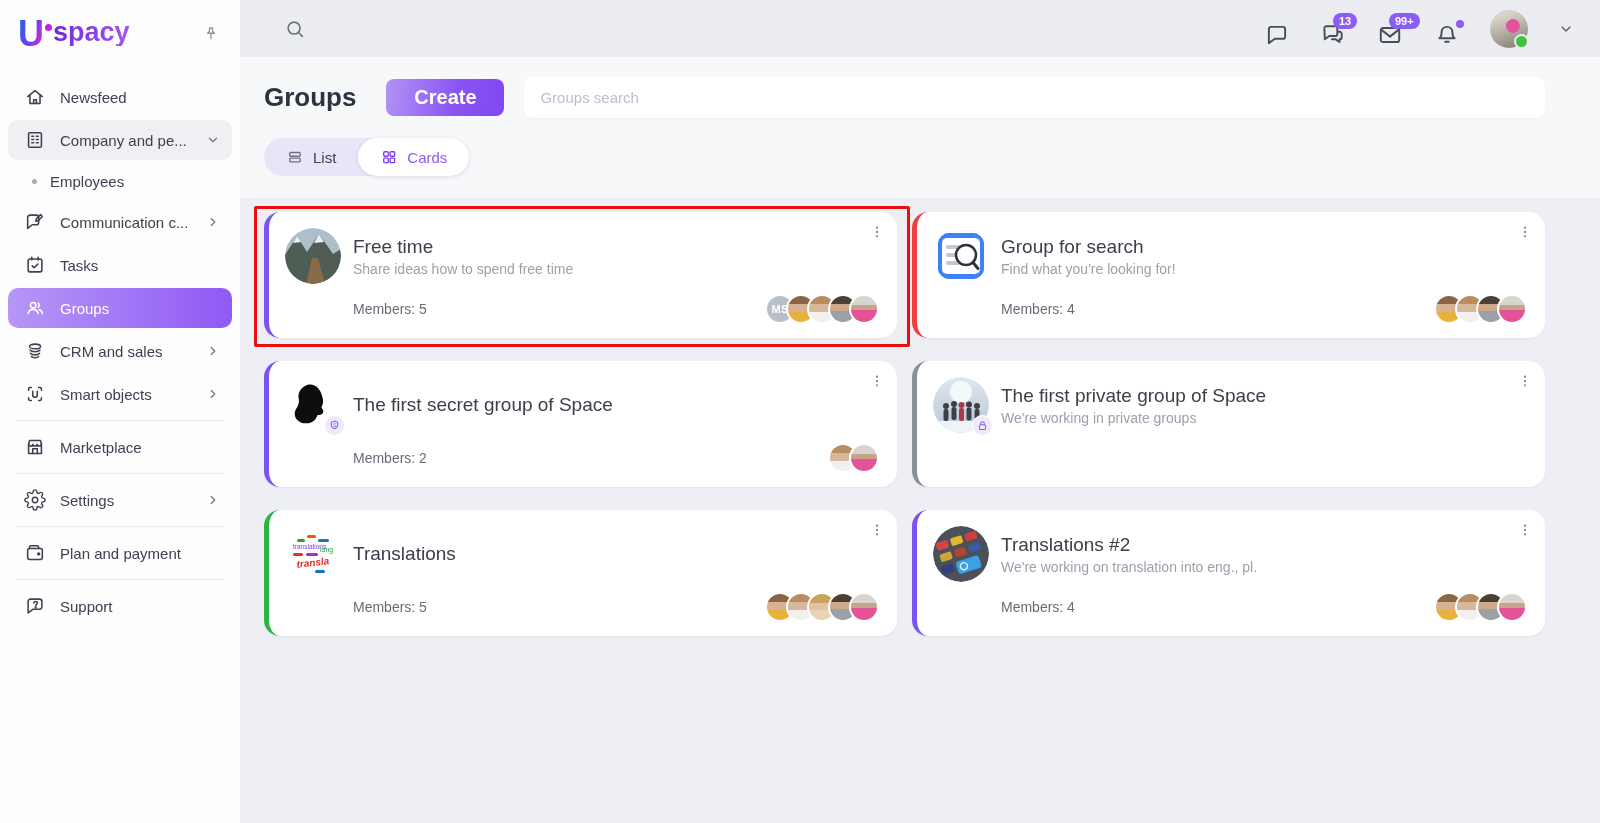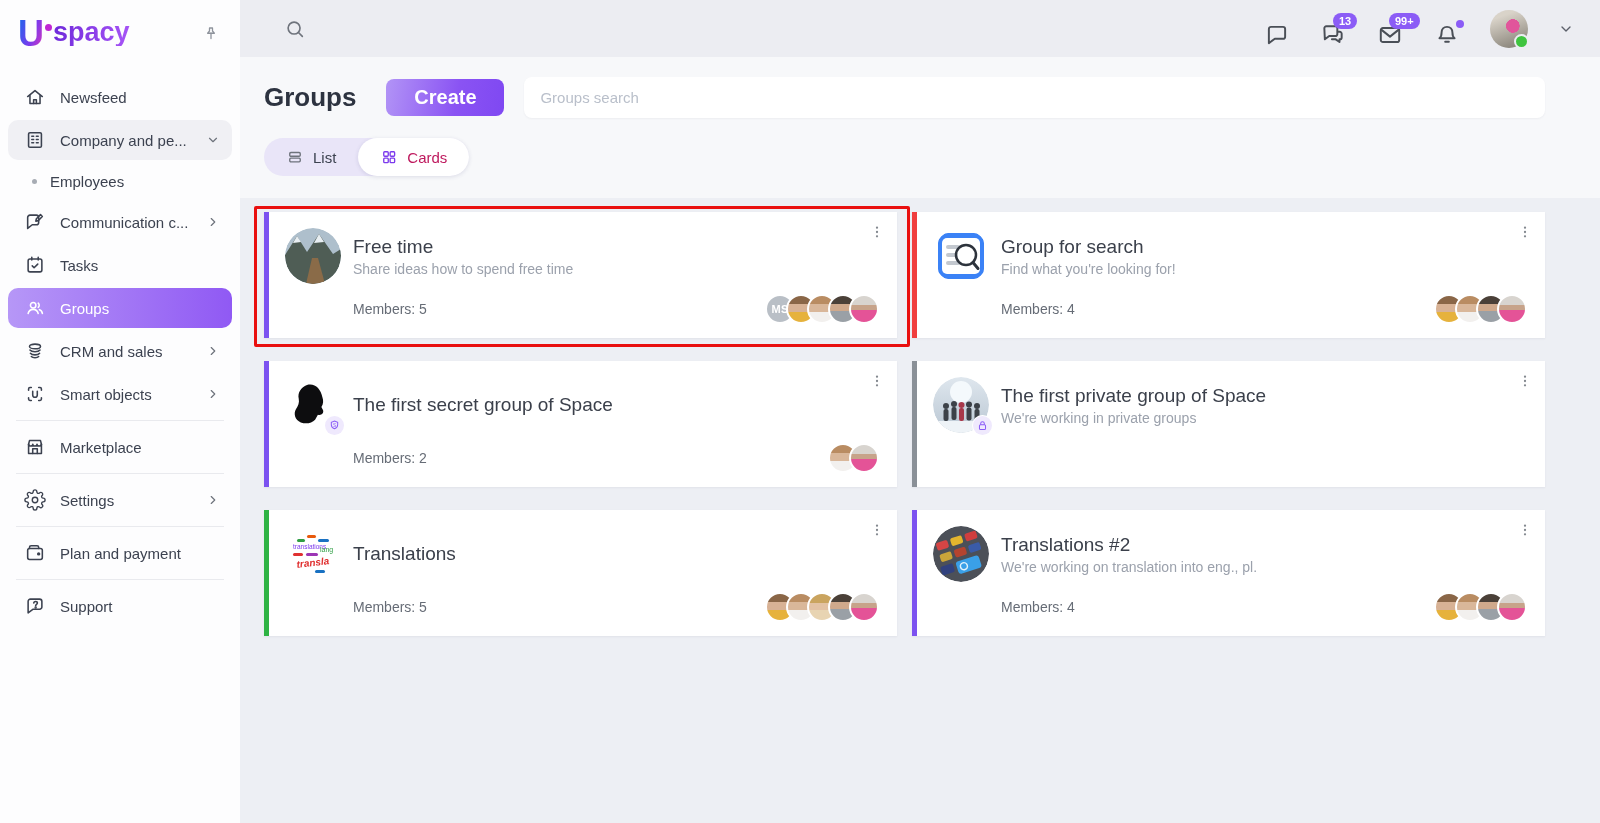--- a/index.html
+++ b/index.html
@@ -44,28 +44,28 @@
   .content-top{background:#f7f8fa;padding:20px 55px 22px 24px;flex:none;}
   .head-row{display:flex;align-items:center;}
   .page-title{font-size:26px;font-weight:600;color:#2d3340;margin-right:30px;}
   .create-btn{width:118px;height:37px;flex:none;border-radius:8px;border:none;cursor:pointer;
     background:linear-gradient(100deg,#b294f6,#8a53f3 60%,#7f48f2);color:#fff;font-size:20px;font-weight:600;font-family:inherit;margin-right:20px;}
   .group-search{flex:1;height:41px;border:none;border-radius:8px;background:#fff;padding:0 16px;font-size:15px;color:#3c4250;font-family:inherit;box-shadow:0 1px 2px rgba(30,30,70,.05);outline:none;box-sizing:border-box;}
   .group-search::placeholder{color:#b9bfca;}
   .toggle-row{margin-top:20px;}
   .seg{display:inline-flex;background:#e9e5f8;border-radius:20px;height:38px;align-items:center;}
   .seg-item{display:flex;align-items:center;gap:9px;padding:0 22px;height:38px;border-radius:20px;font-size:15px;color:#3c4250;cursor:pointer;box-sizing:border-box;}
-  .seg-item.active{background:#fff;color:#be185d;box-shadow:0 1px 4px rgba(60,60,110,.14);}
+  .seg-item.active{background:#fff;color:#8b5cf6;box-shadow:0 1px 4px rgba(60,60,110,.14);}
 
   
   .cards-region{background:#edeff4;padding:14px 55px 40px 24px;flex:1;overflow:hidden;}
   .cards-grid{display:grid;grid-template-columns:1fr 1fr;column-gap:15px;row-gap:23px;}
   .card-slot{position:relative;}
   .hl-box{position:absolute;left:-10px;top:-6px;right:-13px;bottom:-9px;border:3px solid #e90f0f;border-radius:2px;pointer-events:none;z-index:3;}
-  .card{position:relative;height:100%;min-height:118px;box-sizing:border-box;background:#fff;border-radius:0;border-left:5px solid #7c52f0;
+  .card{position:relative;height:100%;min-height:118px;box-sizing:border-box;background:#fff;border-radius:16px;border-left:5px solid #7c52f0;
     padding:16px 18px 14px 16px;box-shadow:0 1px 2px rgba(30,30,60,.06);display:flex;flex-direction:column;justify-content:space-between;cursor:pointer;}
   .kebab{position:absolute;top:8px;right:8px;background:none;border:none;padding:4px;cursor:pointer;color:#83888f;display:flex;}
   .card-head{display:flex;gap:12px;align-items:center;padding-right:30px;}
   .glogo{width:56px;height:56px;border-radius:50%;position:relative;flex:none;}
   .glogo svg.main{width:56px;height:56px;display:block;border-radius:50%;}
   .badge-mini{position:absolute;right:-3px;bottom:-2px;width:19px;height:19px;border-radius:50%;background:#efe9fd;display:flex;align-items:center;justify-content:center;box-shadow:0 0 0 1px #fff;}
   .ttl-blk{display:flex;flex-direction:column;justify-content:center;min-width:0;}
   .card-title{font-size:19px;color:#3b404b;font-weight:500;line-height:1.25;}
   .card-desc{font-size:14px;color:#9ba1ac;margin-top:3px;}
   .card-desc:empty{display:none;}

